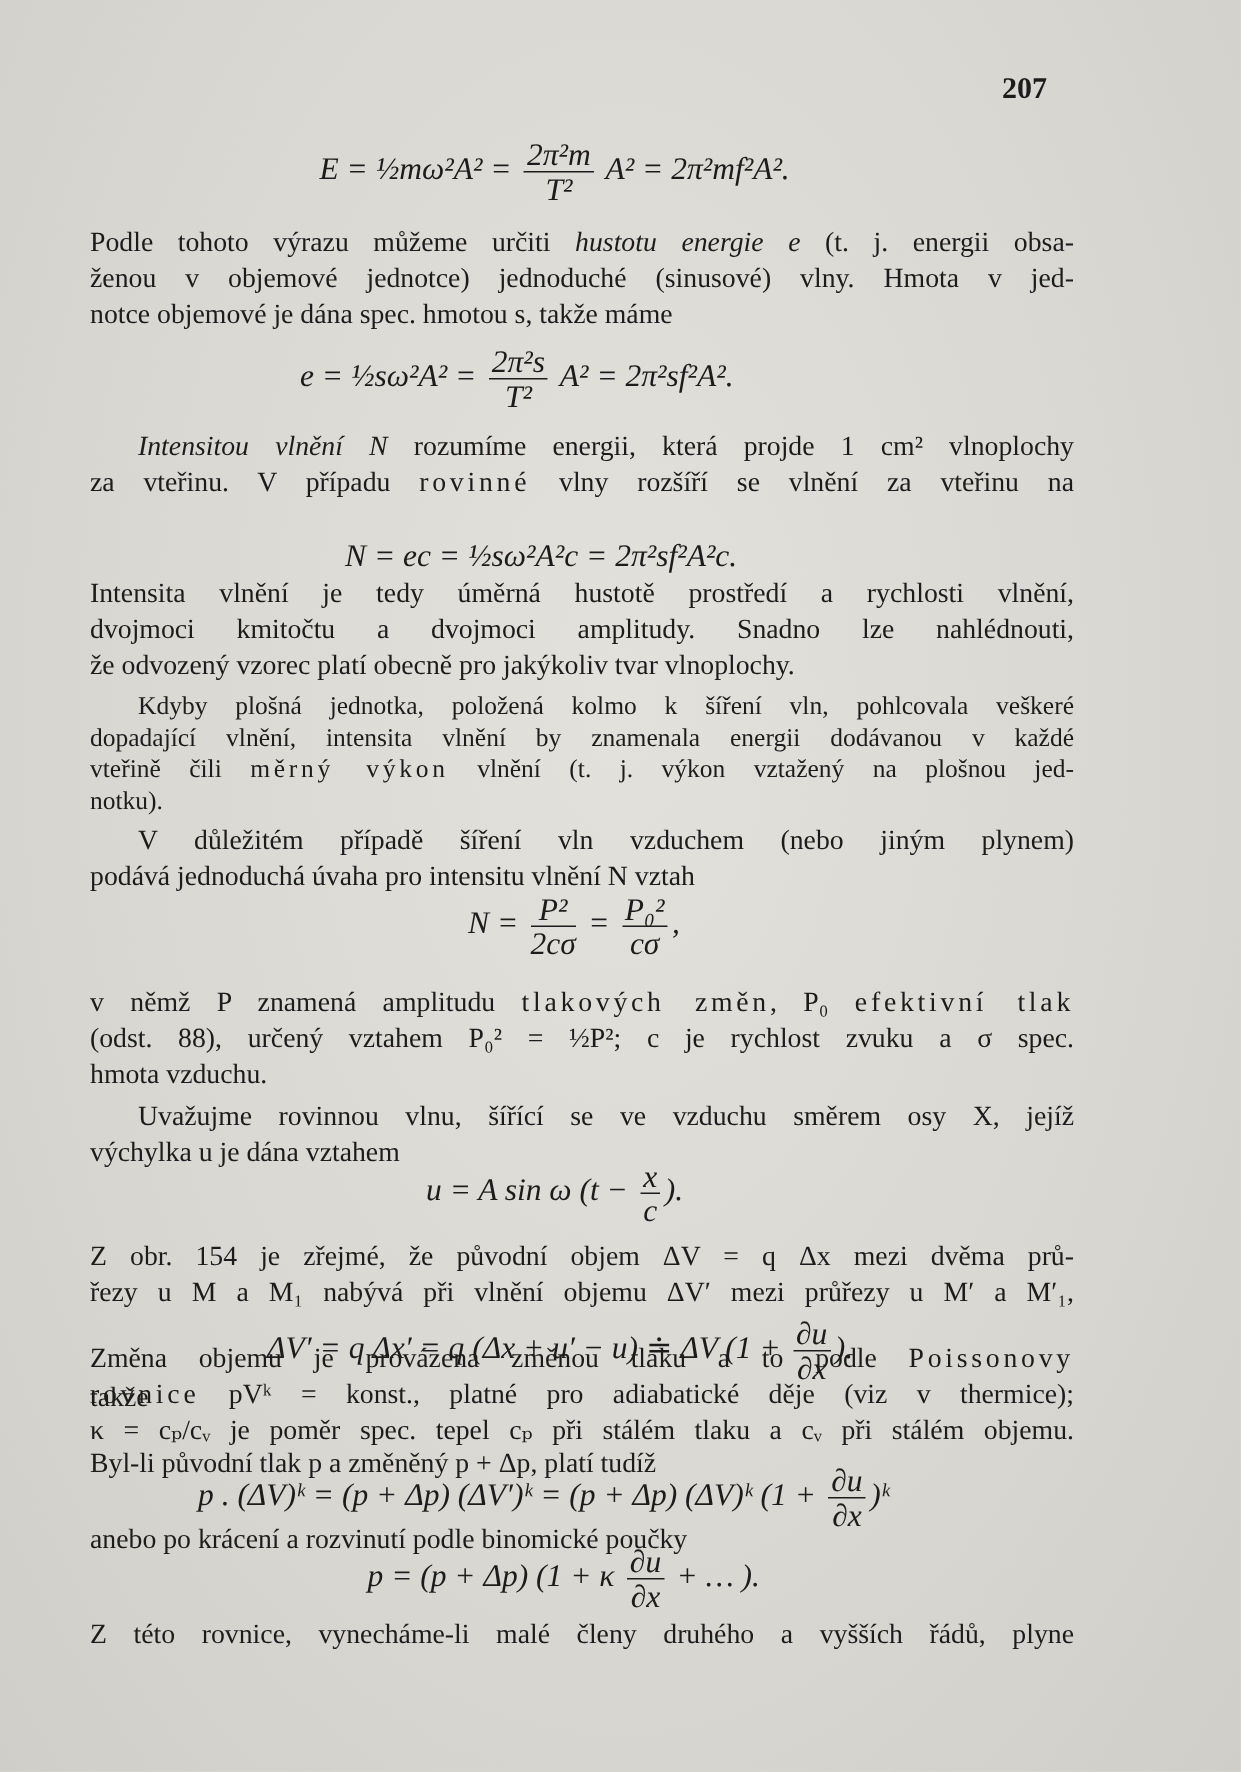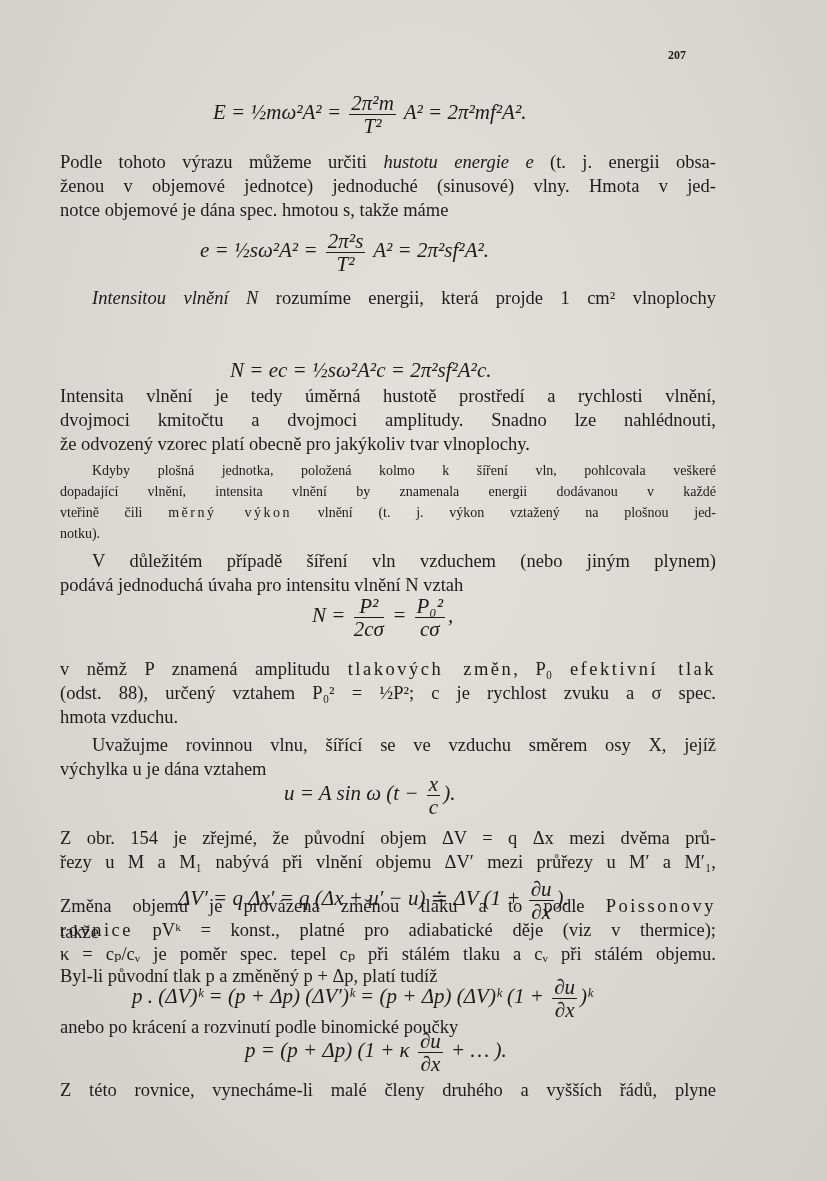--- a/index.html
+++ b/index.html
@@ -9,27 +9,27 @@
     font-family: "Liberation Serif", "DejaVu Serif", serif;
     color: #1c1c1c;
     position: relative;
   }
   .page {
     position: absolute; left: 0; top: 0; width: 827px; height: 1181px;
     background: radial-gradient(ellipse at 50% 40%, #e2e1dc 0%, #d8d7d2 60%, #cfcec8 100%);
   }
   .pnum {
     position: absolute; left: 668px; top: 48px;
-    font-size: 12px; font-weight: bold;
+    font-size: 20px; font-weight: bold;
   }
   .line {
     position: absolute; white-space: nowrap;
     font-size: 18.5px; line-height: 24px;
   }
-  .small { font-size: 14px; line-height: 21px; }
+  .small { font-size: 17px; line-height: 21px; }
   .eq {
     position: absolute; white-space: nowrap; font-size: 21px;
     font-style: italic;
   }
   .it { font-style: italic; }
   .sp { letter-spacing: 2.5px; }
   .frac { display: inline-block; vertical-align: middle; text-align: center; margin: 0 3px; }
   .frac > span { display: block; line-height: 22px; }
   .frac > span.num { border-bottom: 1px solid #1c1c1c; padding: 0 2px; }
   .just { text-align: justify; text-align-last: justify; width: 656px; }
@@ -52,20 +52,21 @@
   <div class="line just" style="left:60px; top:174px;">ženou v objemové jednotce) jednoduché (sinusové) vlny. Hmota v jed-</div>
   <div class="line" style="left:60px; top:198px;">notce objemové je dána spec. hmotou s, takže máme</div>
 
   <div class="eq" style="left:200px; top:230px;">
     <span>e = ½sω²A² =</span>
     <span class="frac"><span class="num">2π²s</span><span>T²</span></span>
     <span>A² = 2π²sf²A².</span>
   </div>
 
   <div class="line" style="left:92px; top:286px; width:624px; text-align:justify; text-align-last:justify;"><span class="it">Intensitou vlnění N</span><span> rozumíme energii, která projde 1 cm² vlnoplochy</span></div>
+  <div class="line just" style="left:60px; top:310px;"><span>za vteřinu. V případu </span><span class="sp">rovinné</span><span> vlny rozšíří se vlnění za vteřinu na</span></div>
 
   <div class="eq" style="left:230px; top:358px;">N = ec = ½sω²A²c = 2π²sf²A²c.</div>
 
   <div class="line just" style="left:60px; top:408px;">dvojmoci kmitočtu a dvojmoci amplitudy. Snadno lze nahlédnouti,</div>
   <div class="line just" style="left:60px; top:384px;">Intensita vlnění je tedy úměrná hustotě prostředí a rychlosti vlnění,</div>
   <div class="line" style="left:60px; top:432px;">že odvozený vzorec platí obecně pro jakýkoliv tvar vlnoplochy.</div>
 
   <div class="line small" style="left:92px; top:460px; width:624px; text-align:justify; text-align-last:justify;">Kdyby plošná jednotka, položená kolmo k šíření vln, pohlcovala veškeré</div>
   <div class="line small justs" style="left:60px; top:481px;">dopadající vlnění, intensita vlnění by znamenala energii dodávanou v každé</div>
   <div class="line small justs" style="left:60px; top:502px;"><span>vteřině čili </span><span class="sp">měrný výkon</span><span> vlnění (t. j. výkon vztažený na plošnou jed-</span></div>

